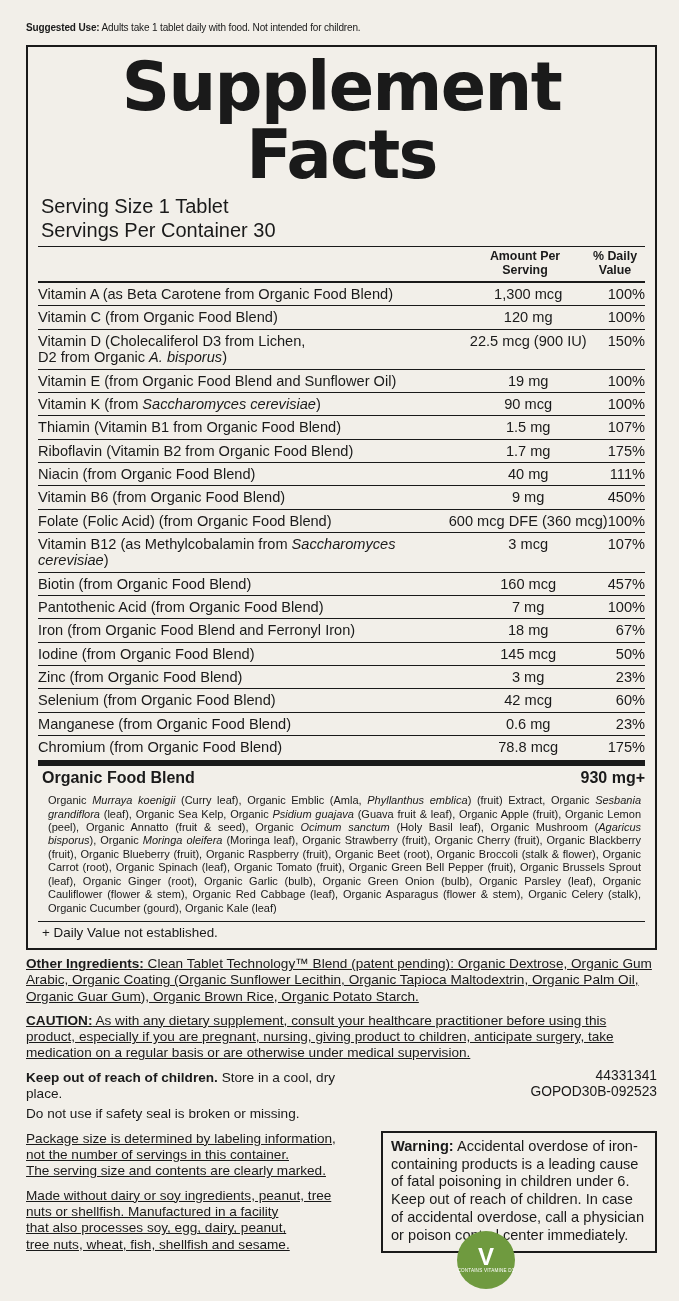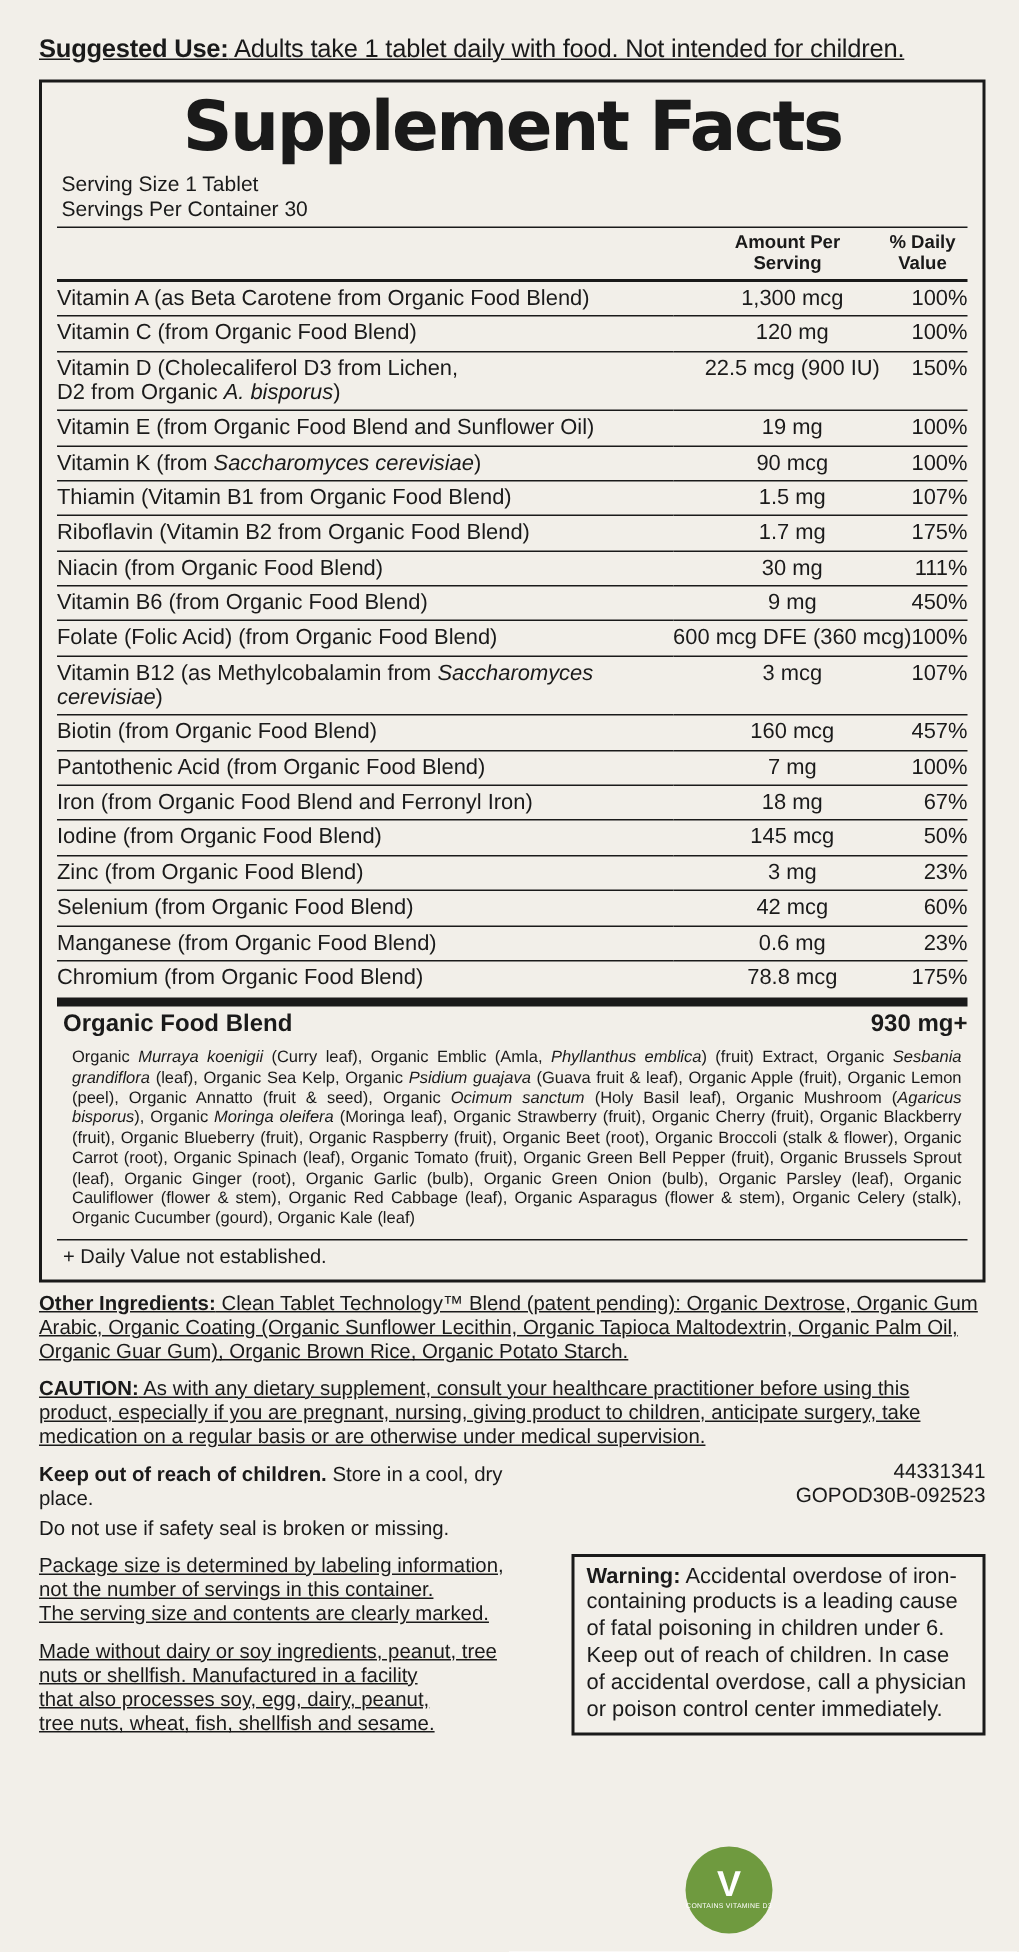--- a/index.html
+++ b/index.html
@@ -16,49 +16,48 @@
   }
   .label {
     position: relative;
     width: 679px;
     height: 1301px;
     background: #f2efe9;
     box-sizing: border-box;
     padding: 22px 18px 10px 18px;
   }
   .suggested-use {
-    font-size: 17px;
+    font-size: 10px;
     line-height: 1.25;
     margin: 0 4px 10px 8px;
     letter-spacing: -0.15px;
-    text-decoration: underline;
   }
   .suggested-use b {
     font-weight: bold;
   }
 
   
   .facts-panel {
     border: 2px solid #1a1a1a;
     background: #f2efe9;
     padding: 4px 10px 6px 10px;
     margin: 0 4px 0 8px;
     box-sizing: border-box;
   }
   .facts-title {
     font-family: "DejaVu Sans", sans-serif;
-    font-size: 46px;
+    font-size: 67px;
     font-weight: bold;
     letter-spacing: -1.6px;
     line-height: 1.02;
     text-align: center;
     margin: 2px 0 6px 0;
   }
   .serving-line {
-    font-size: 14px;
+    font-size: 20px;
     line-height: 1.18;
     margin-left: 3px;
   }
   .rule-thin { height: 1px; background: #1a1a1a; margin: 4px 0 0 0; }
   .rule-med  { height: 2px; background: #1a1a1a; margin: 0; }
   .rule-thick{ height: 6px; background: #1a1a1a; margin: 2px 0 0 0; }
 
   table.nutrients {
     width: 100%;
     border-collapse: collapse;
@@ -237,21 +236,21 @@
         <td class="amt">1.5 mg</td>
         <td class="dv">107%</td>
       </tr>
       <tr>
         <td class="nm">Riboflavin (Vitamin B2 from Organic Food Blend)</td>
         <td class="amt">1.7 mg</td>
         <td class="dv">175%</td>
       </tr>
       <tr>
         <td class="nm">Niacin (from Organic Food Blend)</td>
-        <td class="amt">30 mg</td>
+        <td class="amt">40 mg</td>
         <td class="dv">111%</td>
       </tr>
       <tr>
         <td class="nm">Vitamin B6 (from Organic Food Blend)</td>
         <td class="amt">9 mg</td>
         <td class="dv">450%</td>
       </tr>
       <tr>
         <td class="nm">Folate (Folic Acid) (from Organic Food Blend)</td>
         <td class="amt">600 mcg DFE (360 mcg)</td>

